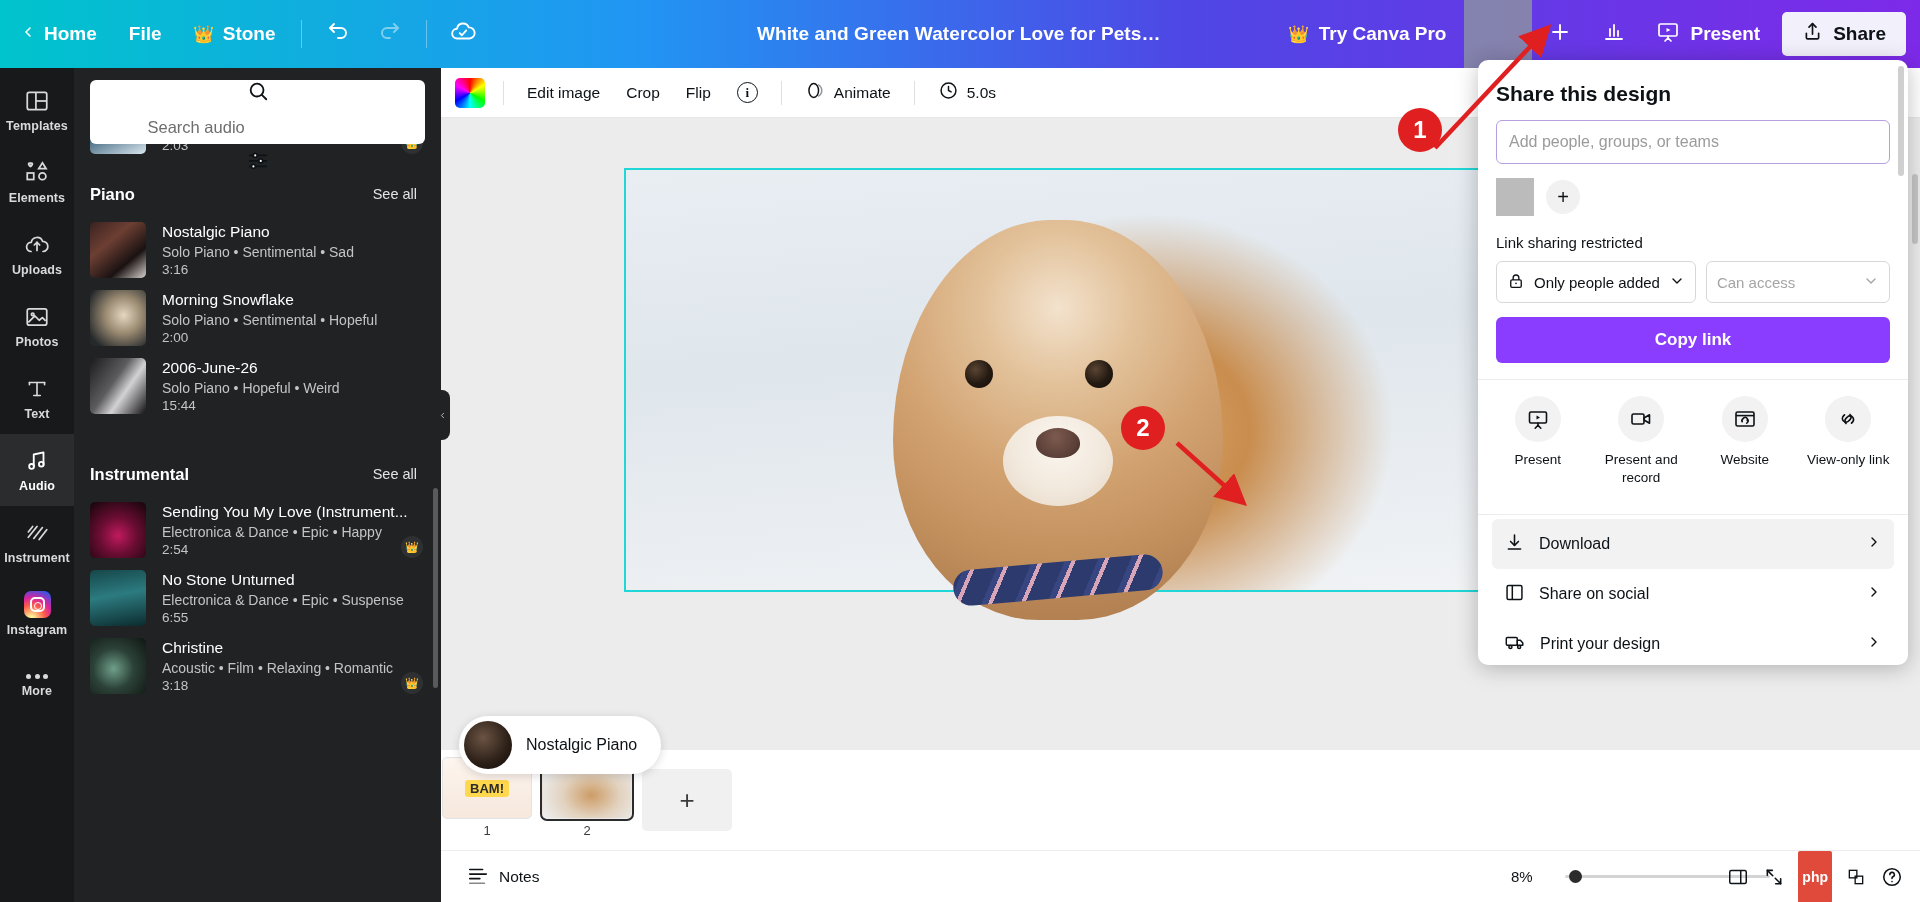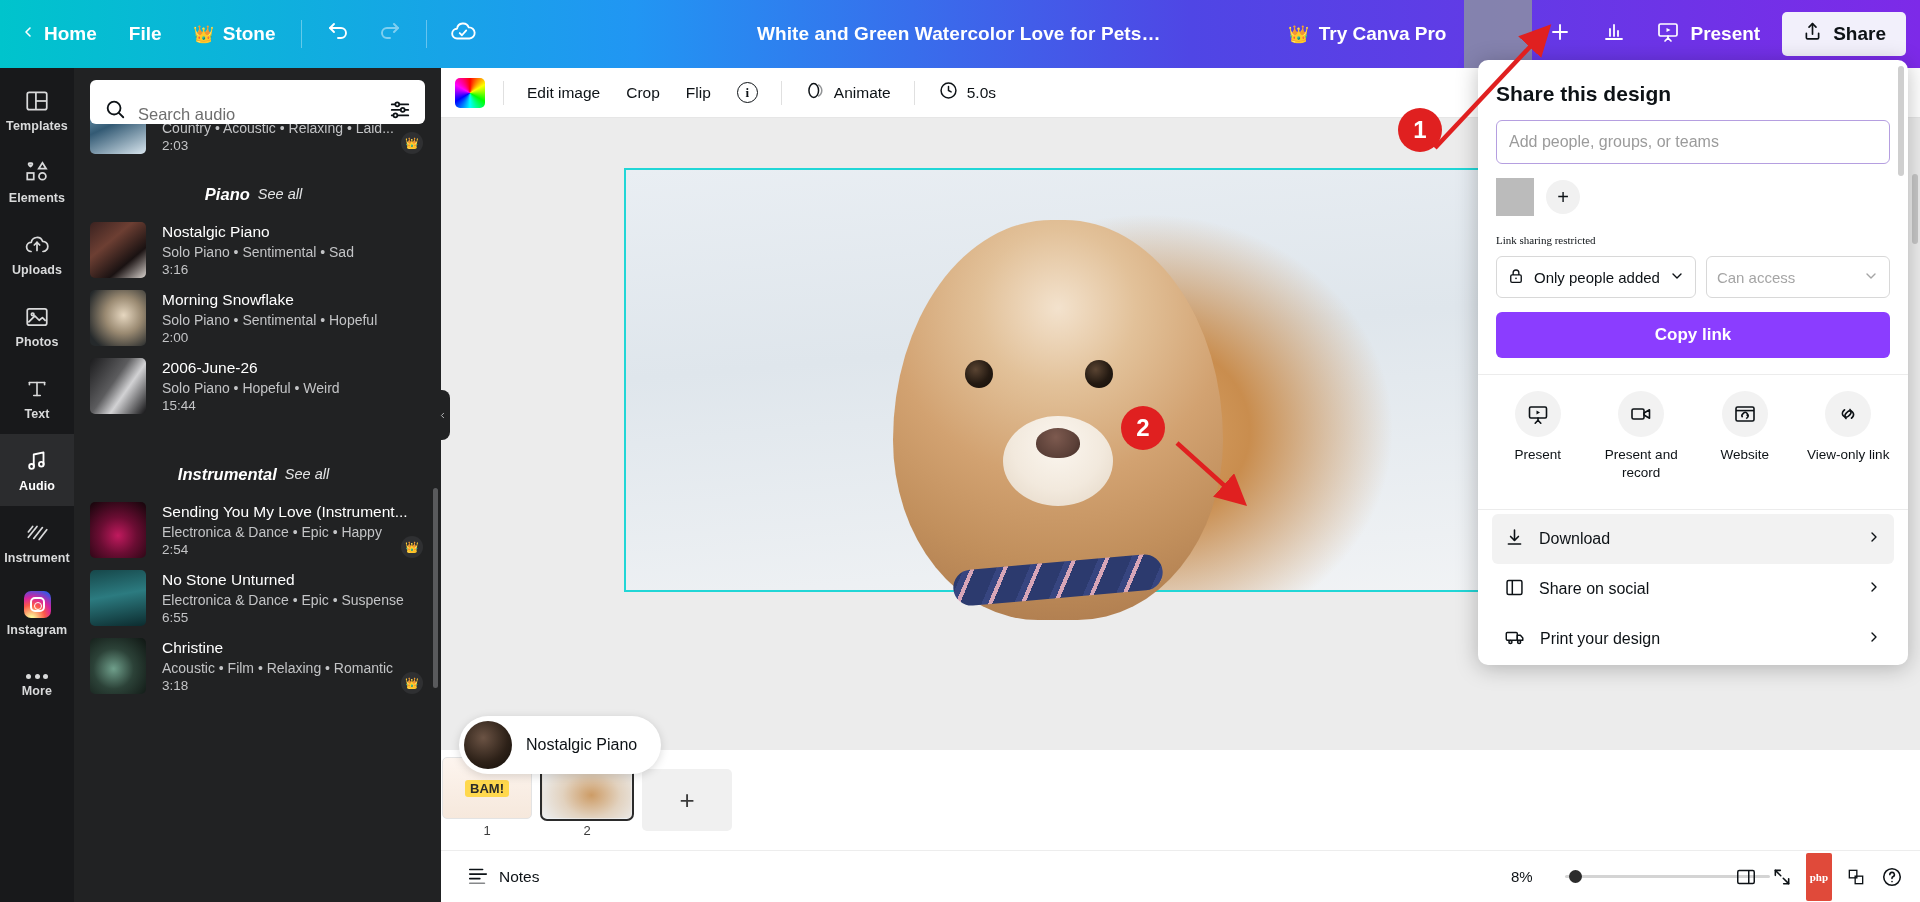--- a/index.html
+++ b/index.html
@@ -81,38 +81,37 @@
   .ig-inner::after { content: ""; position: absolute; left: 2.5px; top: 2.5px; width: 6px; height: 6px; border: 1.6px solid #fff; border-radius: 50%; }
   .dots { display: flex; gap: 3.5px; }
   .dots i { width: 5px; height: 5px; background: #d9dadb; border-radius: 50%; display: block; }
 
   
   .panel {
     position: absolute; left: 74px; top: 68px; width: 367px; height: 834px;
     background: #212223; z-index: 25; overflow: hidden;
   }
   .search-wrap {
-    position: absolute; top: 12px; left: 16px; right: 16px; height: 44px;
-    background: #fff; border-radius: 6px; display: flex; align-items: flex-end;
-    padding: 0 14px; gap: 12px; z-index: 5;
+    position: absolute; top: 12px; left: 16px; right: 16px; height: 64px;
+    background: #fff; border-radius: 6px; display: flex; align-items: center;
+    padding: 0 14px; gap: 12px; z-index: 5; flex-direction: column;
   }
   .search-wrap input {
     flex: 1; border: none; outline: none; font-size: 16.5px; color: #0d1216;
     font-family: "Liberation Sans", sans-serif; background: transparent;
   }
   .search-wrap input::placeholder { color: #6e6e6e; }
   .panel-scroll {
     position: absolute; top: 0; left: 0; right: 0; bottom: 0;
     overflow: hidden; padding: 52px 0 0 0;
   }
   .audio-list { padding: 0 16px; }
   .sec-head {
-    display: flex; align-items: center; justify-content: center;
+    display: flex; align-items: center; justify-content: space-between;
     margin: 22px 0 10px 0;
-    font-style: italic;
   }
   .sec-title { font-size: 16.5px; font-weight: 700; color: #fff; }
   .see-all { font-size: 14.5px; color: #e3e4e5; cursor: pointer; padding: 4px 8px; border-radius: 4px; }
   .track {
     display: flex; gap: 16px; padding: 6px 0 6px 0; cursor: pointer; position: relative;
   }
   .thumb {
     width: 56px; height: 56px; border-radius: 5px; flex: none; overflow: hidden;
     background: #3a3b3d;
   }
@@ -271,22 +270,22 @@
   .zoom-area {
     position: absolute; right: 150px; display: flex; align-items: center; gap: 14px;
   }
   .zoom-pct { font-size: 15px; color: #0d1216; min-width: 40px; }
   .slider { position: relative; width: 205px; height: 16px; display: flex; align-items: center; cursor: pointer; }
   .slider .track-l { position: absolute; left: 0; right: 0; height: 3px; background: #d4d4d4; border-radius: 2px; }
   .slider .knob { position: absolute; left: 4px; width: 13px; height: 13px; border-radius: 50%; background: #2b2b2b; }
   .br-icons { position: absolute; right: 16px; display: flex; align-items: center; gap: 12px; }
   .br-ico { width: 24px; height: 24px; display: flex; align-items: center; justify-content: center; cursor: pointer; }
   .php-badge {
-    background: #e04a3a; color: #fff; font-size: 11px; font-weight: 700;
-    padding: 18px 4px; border-radius: 2px; font-family: Liberation Serif, serif;
+    background: #e04a3a; color: #fff; font-size: 14px; font-weight: 700;
+    padding: 18px 4px; border-radius: 2px; font-family: Liberation Sans, sans-serif;
   }
   .editor-sb-right {
     position: absolute; right: 2px; top: 56px; width: 6px; height: 70px;
     background: #c6c6c6; border-radius: 3px;
   }
 
   
   .share-panel {
     position: absolute; right: 12px; top: 60px; width: 430px;
     background: #fff; border-radius: 10px; box-shadow: 0 3px 22px rgba(0,0,0,.25);
@@ -302,21 +301,21 @@
     font-family: "Liberation Sans", sans-serif; background: transparent;
   }
   .sp-input input::placeholder { color: #9b9b9b; }
   .sp-avatars { display: flex; align-items: center; gap: 12px; padding: 14px 18px 0 18px; }
   .av-sq { width: 38px; height: 38px; background: #bbbbbb; }
   .av-add {
     width: 34px; height: 34px; border-radius: 50%; background: #f1f1f1;
     display: flex; align-items: center; justify-content: center; cursor: pointer;
     font-size: 20px; color: #0d1216; font-weight: 300;
   }
-  .sp-linklbl { font-size: 11px; color: #0d1216; padding: 18px 18px 0 18px; font-weight: 400; font-family: Liberation Serif, serif; }
+  .sp-linklbl { font-size: 15px; color: #0d1216; padding: 18px 18px 0 18px; font-weight: 400; }
   .sp-selects { display: flex; gap: 10px; padding: 10px 18px 0 18px; }
   .sp-select {
     flex: 1; height: 42px; border: 1px solid #d8d8d8; border-radius: 6px;
     display: flex; align-items: center; padding: 0 10px; gap: 9px; cursor: pointer;
     font-size: 15px; color: #0d1216;
   }
   .sp-select.muted { color: #a5a5a5; cursor: default; }
   .sp-select .lbl { flex: 1; white-space: nowrap; overflow: hidden; text-overflow: ellipsis; }
   .copy-btn {
     margin: 14px 18px 0 18px; height: 46px; background: #8b3dff; color: #fff;

